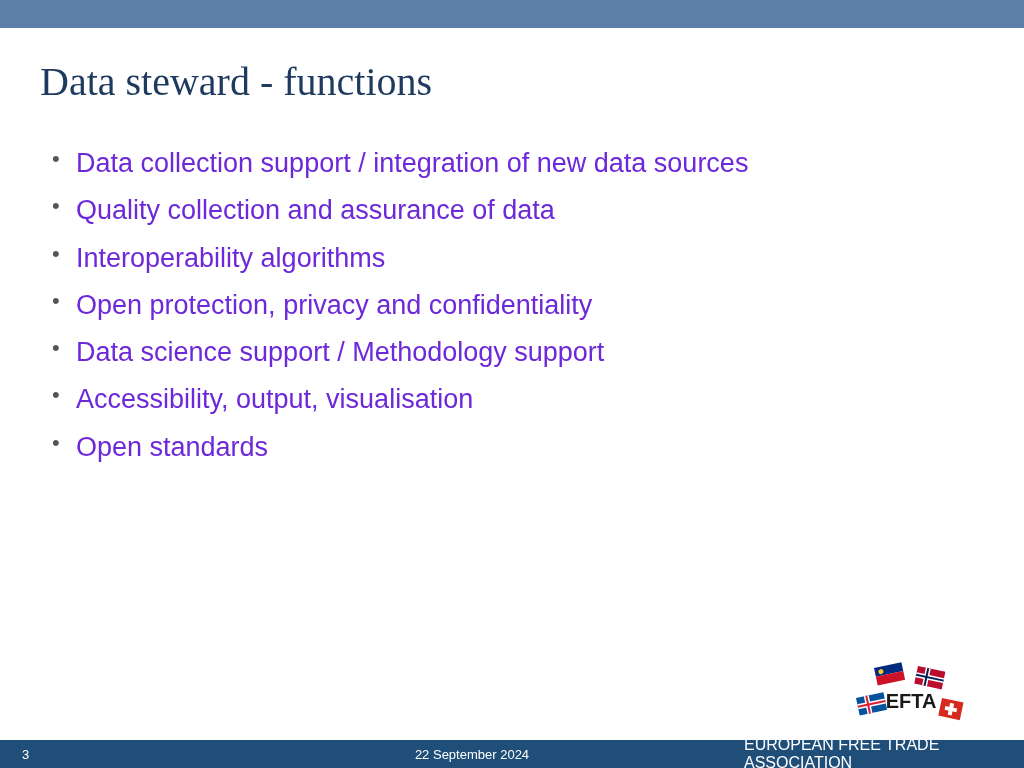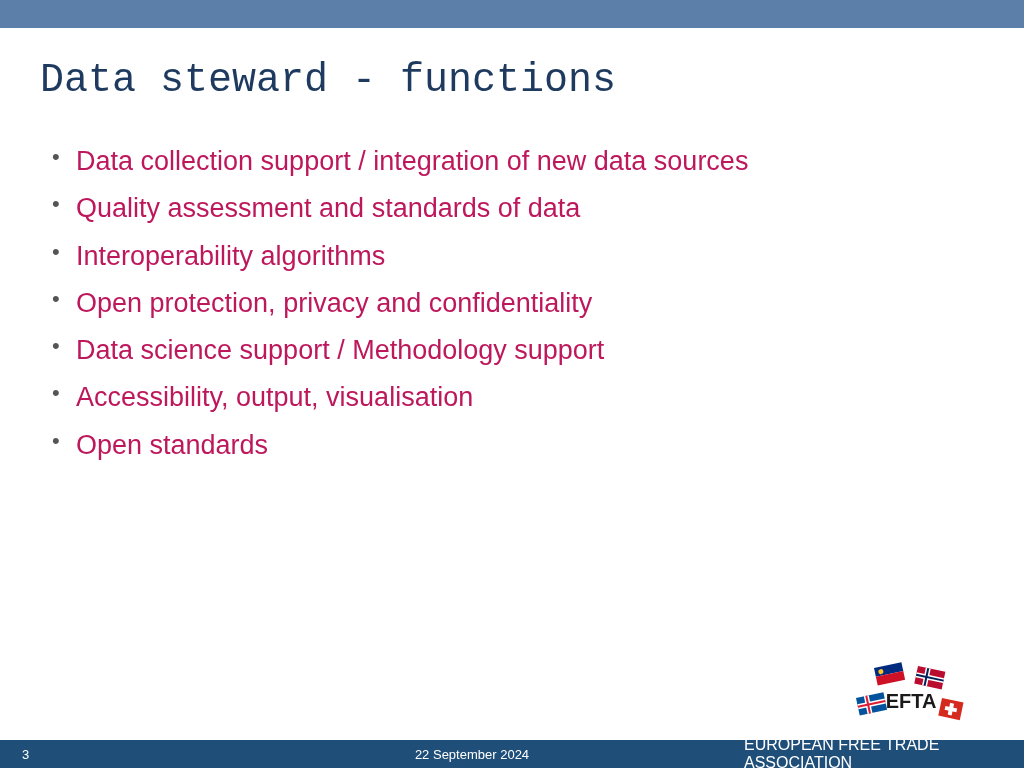--- a/index.html
+++ b/index.html
@@ -13,33 +13,33 @@
     }
     .top-bar {
       width: 100%;
       height: 28px;
       background: #5b7fa8;
     }
     .content {
       padding: 30px 40px 0 40px;
     }
     .title {
-      font-family: Liberation Mono, monospace;
+      font-family: Liberation Serif, serif;
       font-size: 40px;
       color: #1f3a5f;
       font-weight: 400;
       margin-bottom: 35px;
     }
     .bullet-list {
       list-style: none;
       padding-left: 8px;
     }
     .bullet-list li {
       font-size: 27px;
-      color: #be185d;
+      color: #6d28d9;
       font-weight: 300;
       line-height: 1.75;
       position: relative;
       padding-left: 28px;
     }
     .bullet-list li::before {
       content: "•";
       position: absolute;
       left: 4px;
       color: #555555;
@@ -81,21 +81,21 @@
   </style>
 </head>
 <body>
 
 <div class="top-bar"></div>
 
 <div class="content">
   <h1 class="title">Data steward - functions</h1>
   <ul class="bullet-list">
     <li>Data collection support / integration of new data sources</li>
-    <li>Quality assessment and standards of data</li>
+    <li>Quality collection and assurance of data</li>
     <li>Interoperability algorithms</li>
     <li>Open protection, privacy and confidentiality</li>
     <li>Data science support / Methodology support</li>
     <li>Accessibility, output, visualisation</li>
     <li>Open standards</li>
   </ul>
 </div>
 
 <div class="logo-area">
   <svg width="130" height="70" viewBox="0 0 130 70">

